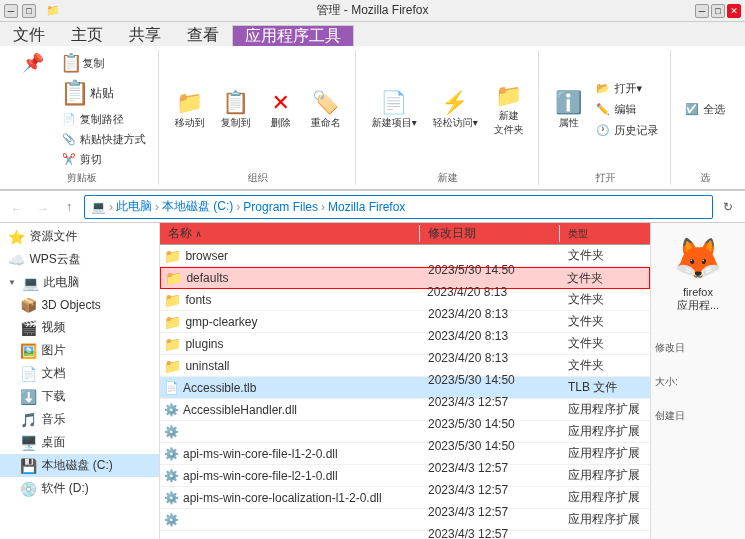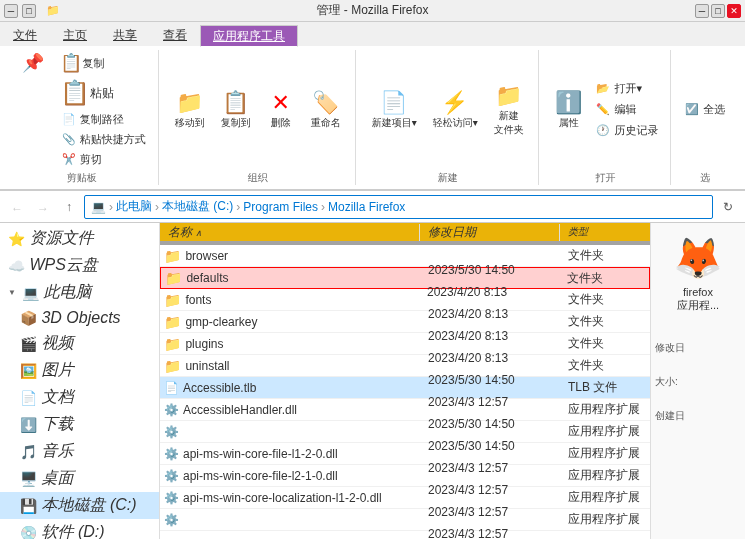--- a/index.html
+++ b/index.html
@@ -14,27 +14,27 @@
       justify-content: space-between;
       padding: 0 4px;
       border-bottom: 1px solid #ccc;
     }
     .title-bar-left { display: flex; align-items: center; gap: 4px; }
     .title-bar-title { font-size: 12px; color: #333; flex: 1; text-align: center; position: absolute; left: 50%; transform: translateX(-50%); }
     .win-btn { width: 14px; height: 14px; border-radius: 2px; border: 1px solid #999; background: #e0e0e0; font-size: 9px; display: flex; align-items: center; justify-content: center; cursor: pointer; }
     .ribbon-tabs { display: flex; background: #f0f0f0; height: 24px; align-items: flex-end; }
     .ribbon-tab {
       padding: 3px 12px;
-      font-size: 12px;
+      font-size: 16px;
       cursor: pointer;
       border: 1px solid transparent;
       border-bottom: none;
       color: #333;
       height: 22px;
-      display: flex; align-items: center; text-decoration: underline;
+      display: flex; align-items: center;
     }
     .ribbon-tab.active {
       background: white;
       border-color: #ccc;
       border-bottom: 1px solid white;
       margin-bottom: -1px;
       z-index: 2;
     }
     .ribbon-tab.highlight { background: #9b59b6; color: white; }
     .ribbon-content { background: white; padding: 4px 6px; display: flex; gap: 2px; align-items: stretch; min-height: 72px; border-bottom: 2px solid #ccc; }
@@ -70,25 +70,25 @@
     .address-sep { color: #999; margin: 0 3px; }
     .address-part { color: #0078d4; cursor: pointer; }
     .refresh-btn { width: 22px; height: 22px; display: flex; align-items: center; justify-content: center; cursor: pointer; border-radius: 3px; color: #555; }
 
     
     .sidebar { width: 160px; border-right: 1px solid #ddd; overflow-y: auto; background: white; padding: 2px 0; }
     .sidebar-item { display: flex; align-items: center; gap: 4px; padding: 3px 8px; cursor: pointer; font-size: 12px; white-space: nowrap; }
     .sidebar-item.selected { background: #cce8ff; }
     .sidebar-arrow { font-size: 8px; color: #666; width: 10px; }
     .sidebar-icon { font-size: 14px; }
-    .sidebar-label { font-size: 16px; color: #333; font-style: italic; }
+    .sidebar-label { font-size: 12px; color: #333; }
 
     
     .file-list { flex: 1; overflow-y: auto; background: white; }
-    .file-list-header { display: flex; background: #eab308; border-bottom: 4px solid #a3a3a3; height: 22px; align-items: center; padding: 0; position: sticky; top: 0; font-style: italic; }
+    .file-list-header { display: flex; background: #ef4444; border-bottom: 1px solid #a3a3a3; height: 22px; align-items: center; padding: 0; position: sticky; top: 0; }
     .file-col-name { flex: 1; padding: 0 8px; font-size: 12px; color: #333; cursor: pointer; border-right: 1px solid #ddd; }
     .file-col-date { width: 140px; padding: 0 8px; font-size: 12px; color: #333; cursor: pointer; border-right: 1px solid #ddd; }
     .file-col-type { width: 90px; padding: 0 8px; font-size: 10px; color: #333; }
     .file-row { display: flex; align-items: center; height: 22px; border-bottom: 1px solid #f0f0f0; cursor: pointer; }
     .file-row.selected { background: #cce8ff; }
     .file-row.highlighted { background: #ffd0d0; border: 1px solid red; }
     .file-cell-name { flex: 1; padding: 0 4px; font-size: 12px; color: #333; display: flex; align-items: center; gap: 4px; overflow: hidden; white-space: nowrap; }
     .file-cell-date { width: 140px; padding: 0 8px; font-size: 12px; color: #333; white-space: nowrap; margin-top: 28px; }
     .file-cell-type { width: 90px; padding: 0 8px; font-size: 12px; color: #333; white-space: nowrap; }
     .folder-icon { color: #e6b84c; font-size: 14px; }

